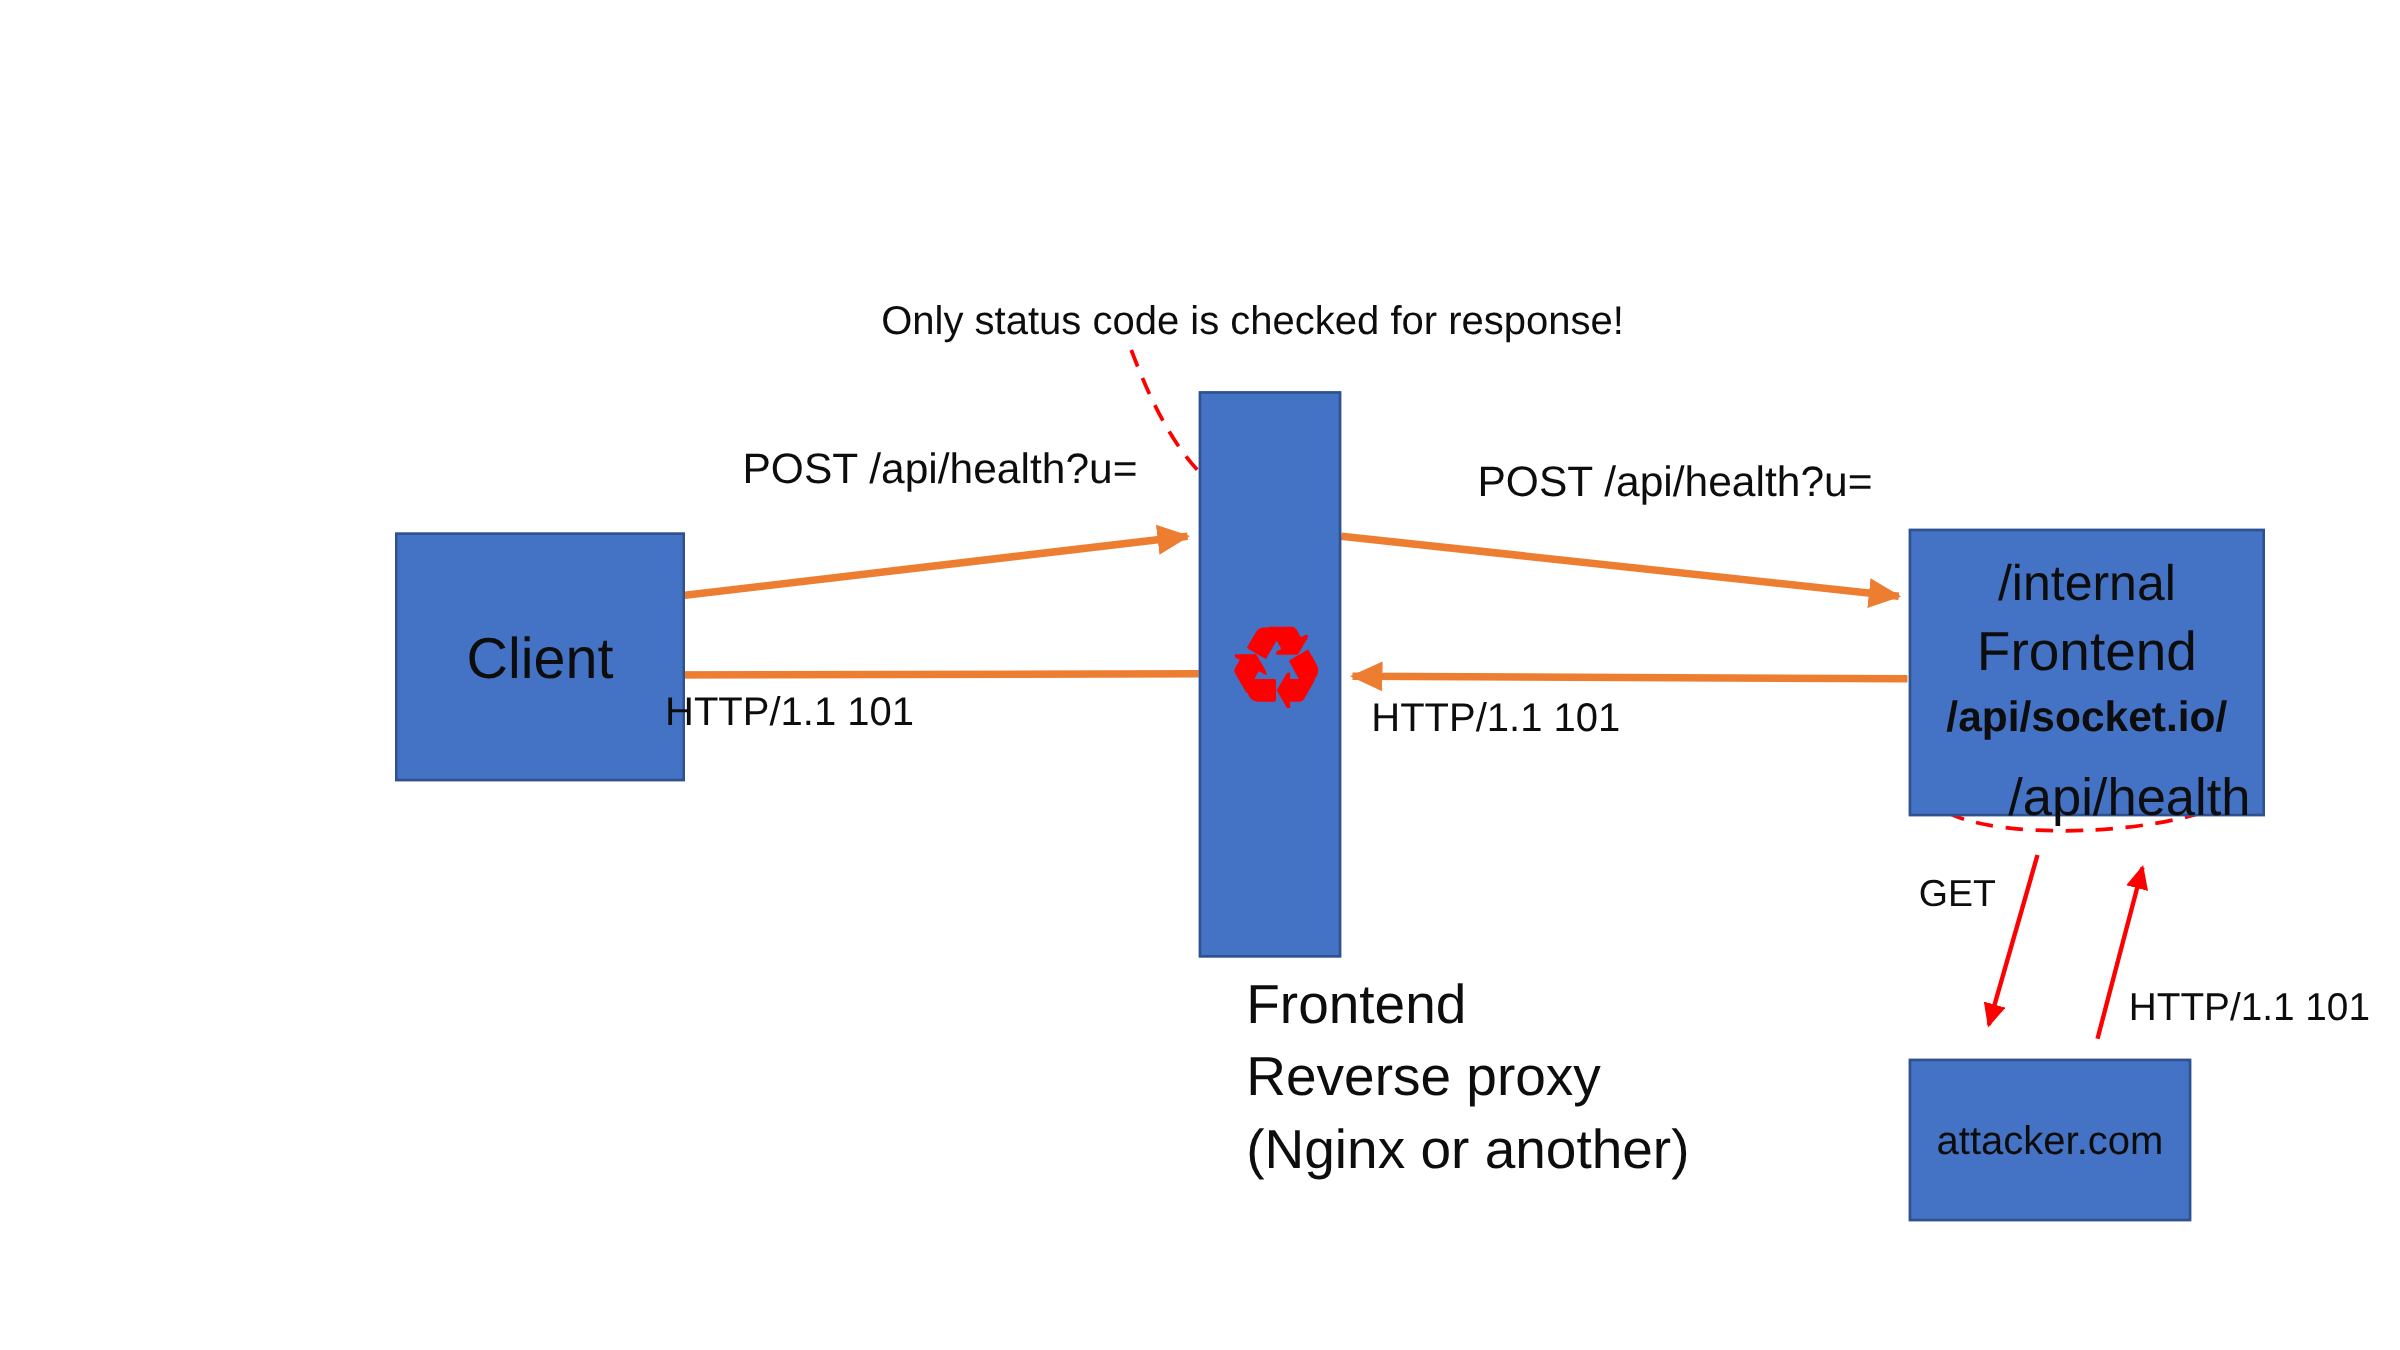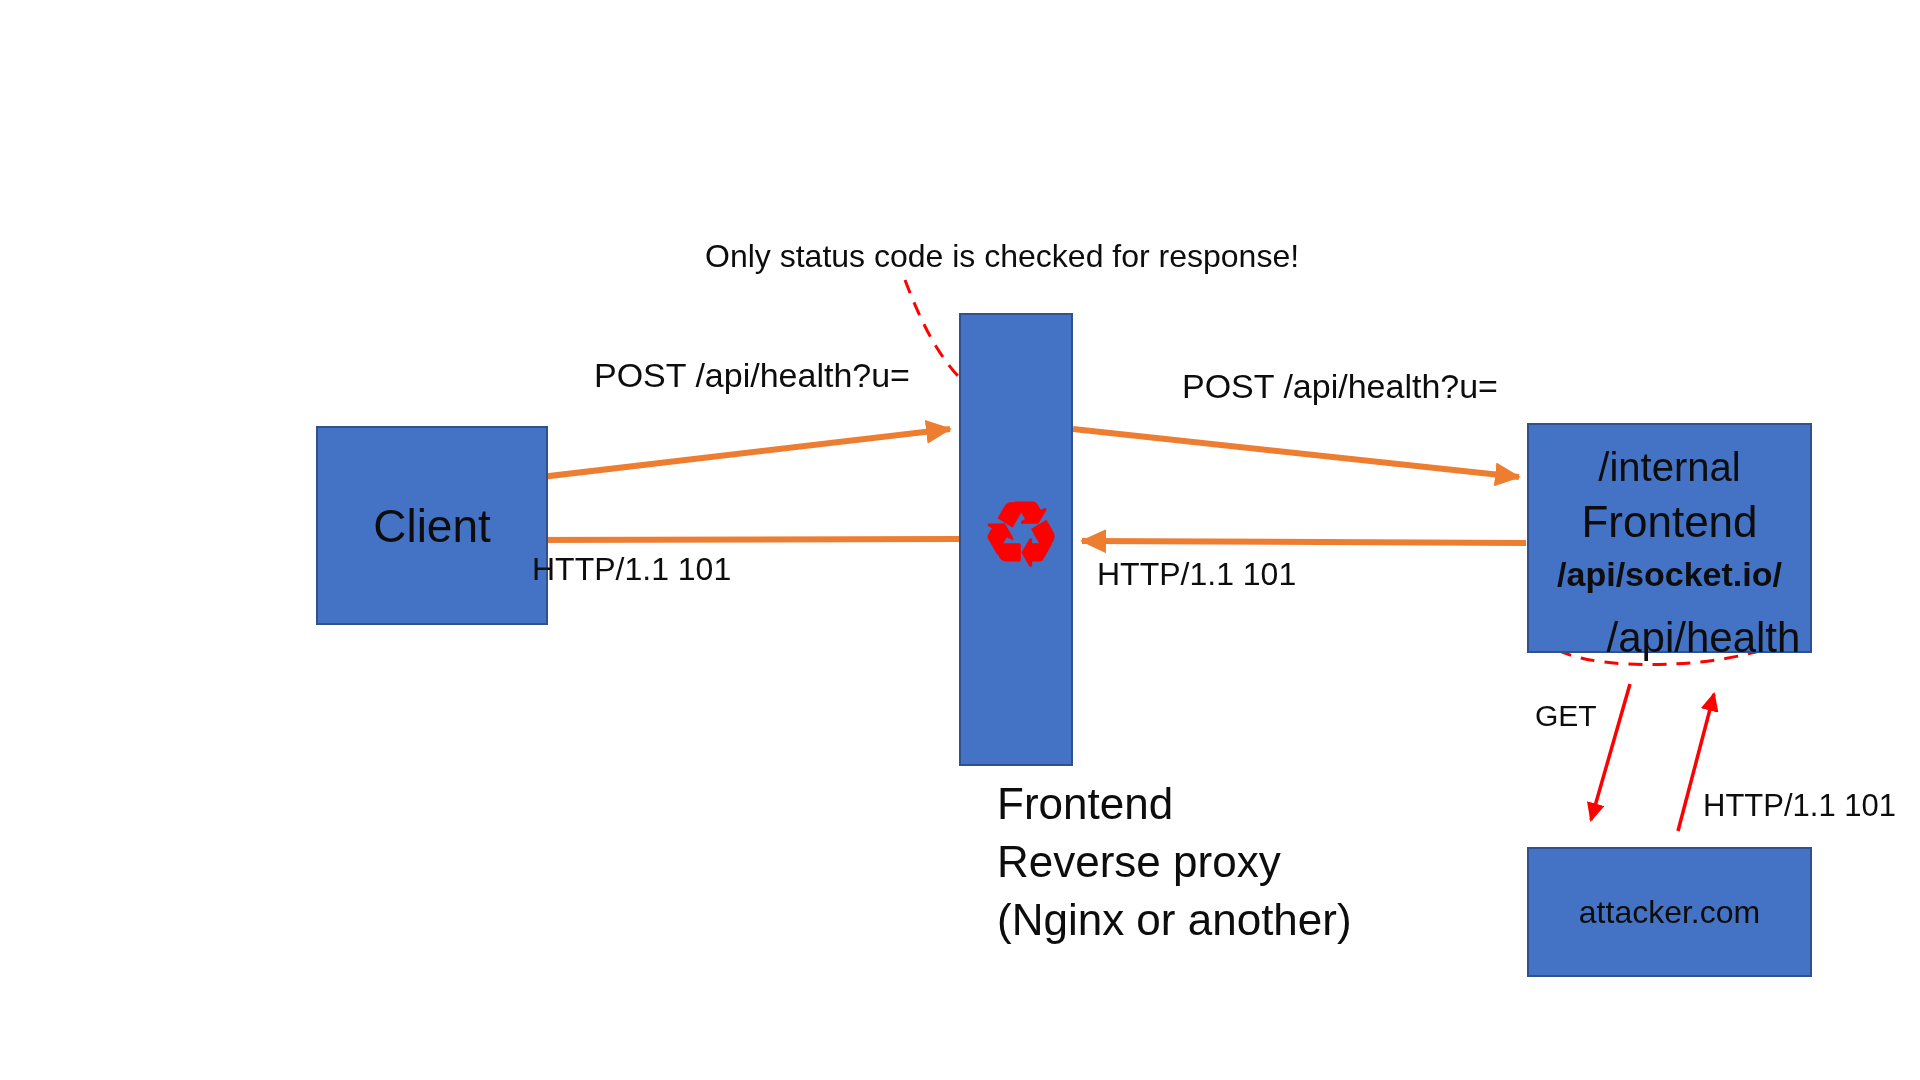--- a/index.html
+++ b/index.html
@@ -35,21 +35,21 @@
 
   #proxy-bar{left:959px;top:313px;width:114px;height:453px;}
 
   #backend-box{left:1527px;top:423px;width:285px;height:230px;}
   .backend-line{position:absolute;left:0;width:100%;text-align:center;color:var(--text);}
   #backend-path-internal{top:20px;font-size:40px;}
   #backend-title{top:72px;font-size:44px;}
   #backend-path-socket{top:130px;font-size:34px;font-weight:bold;}
   #backend-path-health{top:189px;font-size:42px;margin-left:34px;}
 
-  #attacker-box{left:1527px;top:847px;width:285px;height:130px;}
+  #attacker-box{left:1527px;top:847px;width:226px;height:130px;}
   #attacker-box .node-label{font-size:32px;}
 
   .float-label{position:absolute;white-space:nowrap;color:var(--text);line-height:1.15;}
   #annotation-note{left:705px;top:238px;font-size:32px;}
   #post-label-left{left:594px;top:356px;font-size:34px;}
   #post-label-right{left:1182px;top:367px;font-size:34px;}
   #http101-label-left{left:532px;top:551px;font-size:32px;}
   #http101-label-middle{left:1097px;top:556px;font-size:32px;}
   #get-label{left:1535px;top:699px;font-size:30px;}
   #http101-label-bottom-right{left:1703px;top:788px;font-size:31px;}

